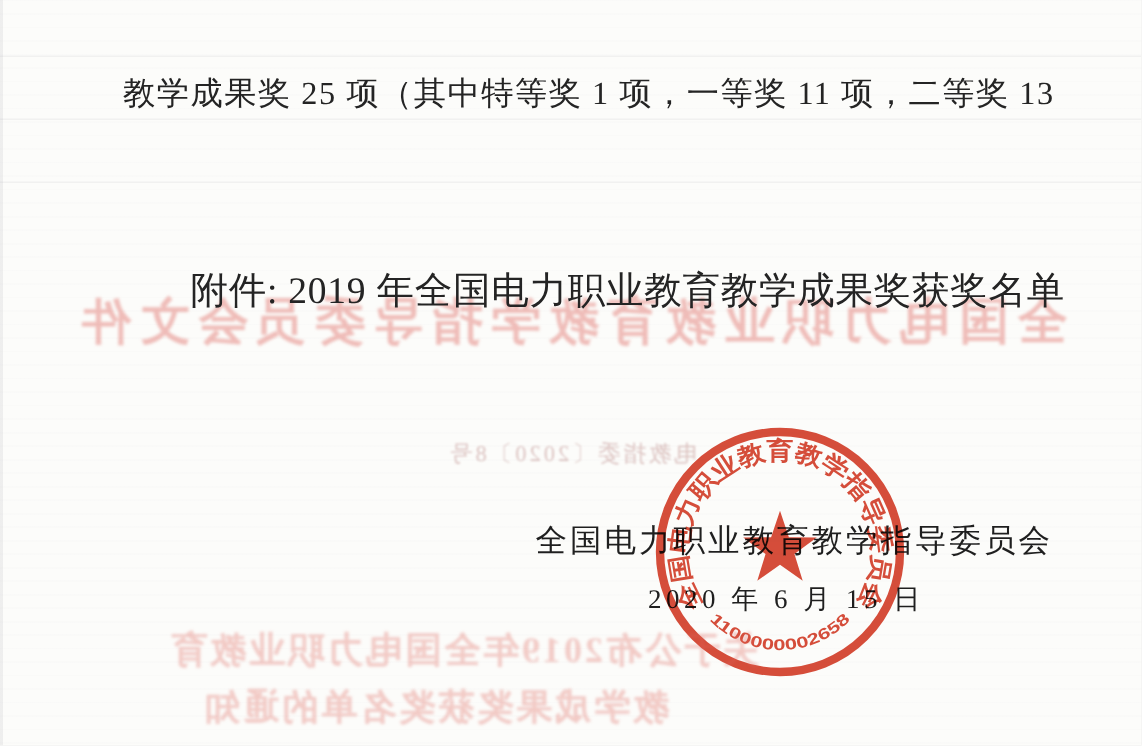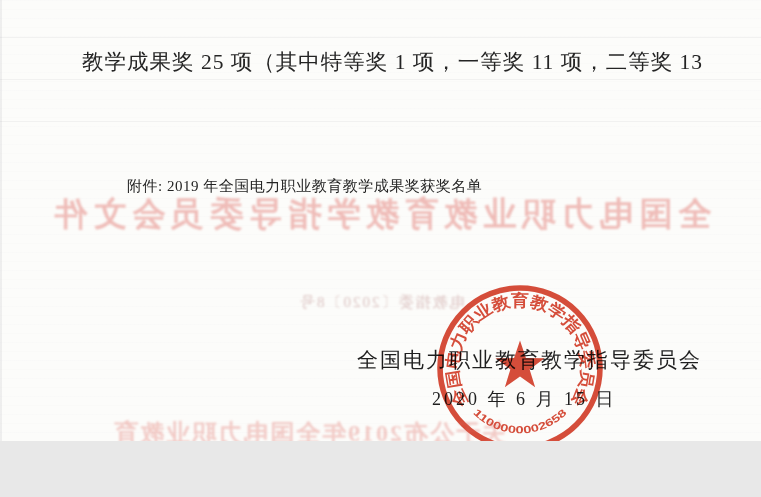--- a/index.html
+++ b/index.html
@@ -2,21 +2,21 @@
 <html><head>
 <meta charset="utf-8">
 <style>
   html,body{margin:0;padding:0;}
   body{
     font-family:"Liberation Serif","DejaVu Serif",serif;
     background:#e8e8e8;
   }
   .page{
     position:relative;
-    width:761px;height:441px;
+    width:761px;height:497px;
     margin:0 auto;
     background:#fcfcfa;
     overflow:hidden;
   }
   
   .page::before{
     content:"";position:absolute;inset:0;
     background:
       linear-gradient(90deg, rgba(190,190,195,.22) 0 2px, rgba(0,0,0,0) 2px),
       repeating-linear-gradient(180deg,
@@ -25,21 +25,21 @@
   }
   .scanline{position:absolute;left:0;width:100%;height:1px;background:rgba(175,175,185,.14);}
 
   .txt{position:absolute;color:#2b2b2b;white-space:nowrap;}
 
   .body-line{
     font-size:21.5px;letter-spacing:1px;
     color:#242424;
   }
   .attachment{
-    font-size:15px;letter-spacing:.5px;color:#242424;
+    font-size:25px;letter-spacing:.5px;color:#242424;
   }
   .signature{
     font-size:21px;letter-spacing:2px;color:#1f1f1f;
   }
   .dateline{
     font-size:18px;letter-spacing:3px;color:#1f1f1f;
   }
 
   
   .bleed{

